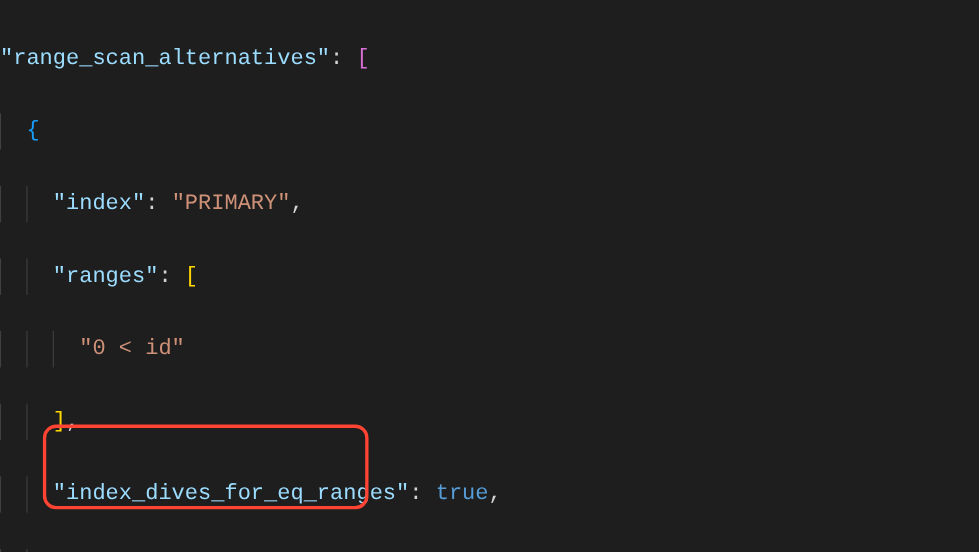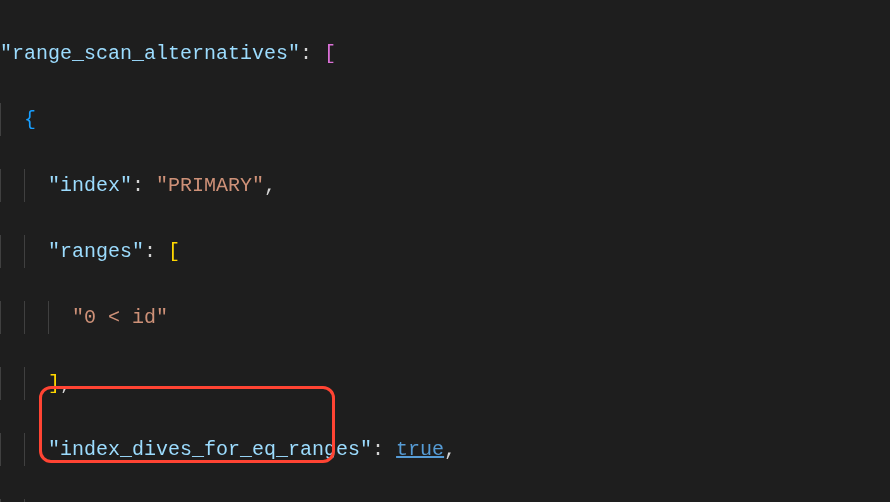--- a/index.html
+++ b/index.html
@@ -23,21 +23,20 @@
       white-space: pre;
     }
     .key {
       color: #9cdcfe;
     }
     .string {
       color: #ce9178;
     }
     .bool {
       color: #569cd6;
-      text-decoration: underline;
     }
     .punct {
       color: #d4d4d4;
     }
     .bracket-yellow {
       color: #ffd700;
     }
     .bracket-pink {
       color: #da70d6;
     }

